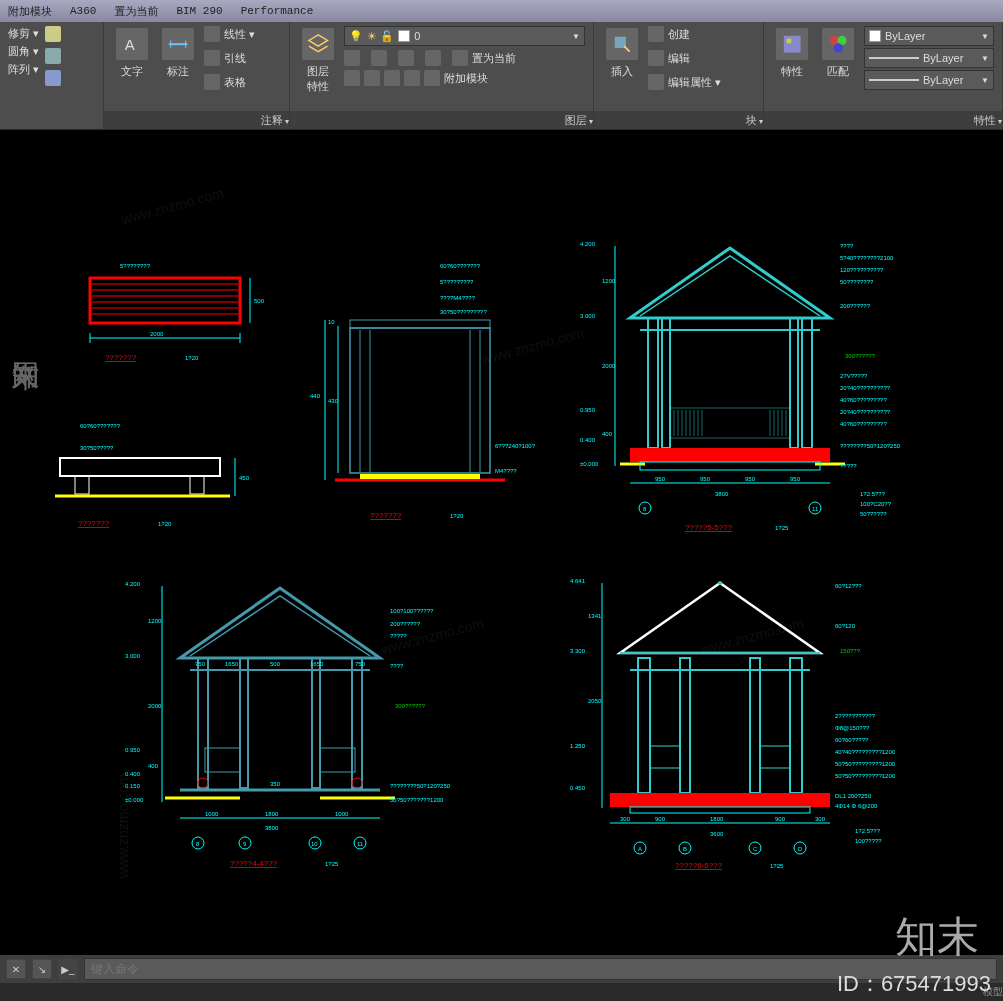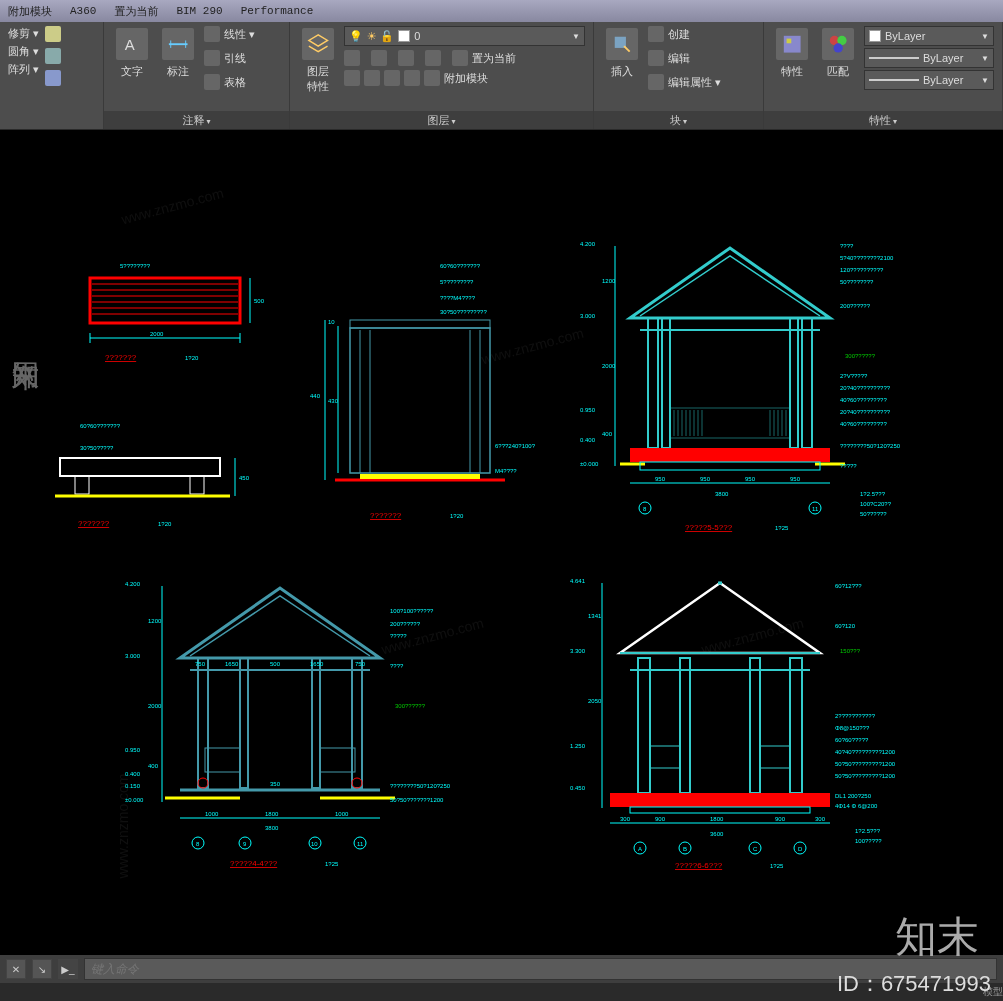--- a/index.html
+++ b/index.html
@@ -6,21 +6,21 @@
 body { width: 1003px; height: 1001px; background: #000; overflow: hidden; position: relative; }
 
 
 .menubar { height: 22px; background: linear-gradient(#a8a8c0, #8888a0); display: flex; align-items: center; padding-left: 8px; font-size: 11px; color: #222; }
 .menubar span { margin-right: 18px; cursor: default; font-family: Liberation Mono, monospace; }
 
 
 .ribbon { height: 108px; background: #4d4d4d; display: flex; border-bottom: 1px solid #2a2a2a; }
 .panel { border-right: 1px solid #3a3a3a; padding: 4px 8px 0; display: flex; flex-direction: column; position: relative; }
 .panel-body { flex: 1; display: flex; align-items: flex-start; gap: 6px; }
-.panel-title { height: 18px; background: #3e3e3e; text-align: center; font-size: 11px; color: #ccc; line-height: 18px; margin: 0 -8px; }
+.panel-title { height: 18px; background: #3e3e3e; text-align: right; font-size: 11px; color: #ccc; line-height: 18px; margin: 0 -8px; }
 .panel-title::after { content: " ▾"; font-size: 8px; }
 
 .btn-col { display: flex; flex-direction: column; gap: 3px; font-size: 11px; color: #ddd; }
 .btn-big { display: flex; flex-direction: column; align-items: center; gap: 4px; font-size: 11px; color: #ddd; padding: 2px 4px; }
 .btn-big .icon { width: 32px; height: 32px; }
 .btn-row { display: flex; align-items: center; gap: 4px; font-size: 11px; color: #ddd; white-space: nowrap; }
 .btn-row .icon { width: 16px; height: 16px; }
 
 .icon { display: inline-flex; align-items: center; justify-content: center; background: #666; border-radius: 2px; }
 .icon svg { width: 70%; height: 70%; }
@@ -36,21 +36,21 @@
 .drawing { position: absolute; font-family: Arial, sans-serif; }
 .cad-label { font-size: 8px; fill: #f00; }
 .cad-dim { font-size: 6px; fill: #0ff; }
 
 
 .wm { position: absolute; color: rgba(100,100,100,0.15); font-size: 14px; transform: rotate(-15deg); pointer-events: none; }
 
 
 .cmdline { position: absolute; bottom: 18px; left: 0; right: 0; height: 28px; background: #3e3e3e; display: flex; align-items: center; padding: 0 6px; gap: 6px; z-index: 3; }
 .cmd-btn { width: 20px; height: 20px; background: #555; border: 1px solid #444; display: flex; align-items: center; justify-content: center; color: #ccc; font-size: 10px; }
-.cmd-input { flex: 1; height: 22px; background: #5a5a5a; border: 1px solid #333; color: #aaa; font-size: 12px; padding: 0 6px; font-style: italic; }
+.cmd-input { flex: 1; height: 22px; background: #5a5a5a; border: 1px solid #333; color: #aaa; font-size: 12px; padding: 0 6px; }
 
 .statusbar { position: absolute; bottom: 0; left: 0; right: 0; height: 18px; background: #2a2a2a; display: flex; align-items: center; justify-content: flex-end; font-size: 10px; color: #999; }
 
 .brand-text { position: absolute; right: 24px; bottom: 36px; font-size: 42px; color: #aaa; font-weight: 400; z-index: 5; pointer-events: none; }
 .brand-id { position: absolute; right: 12px; bottom: 2px; font-size: 22px; color: #ddd; font-weight: 500; z-index: 6; pointer-events: none; }
 .brand-logo { position: absolute; left: 6px; top: 340px; writing-mode: vertical-rl; font-size: 28px; color: #666; z-index: 5; pointer-events: none; }
 </style>
 </head>
 <body>
 

